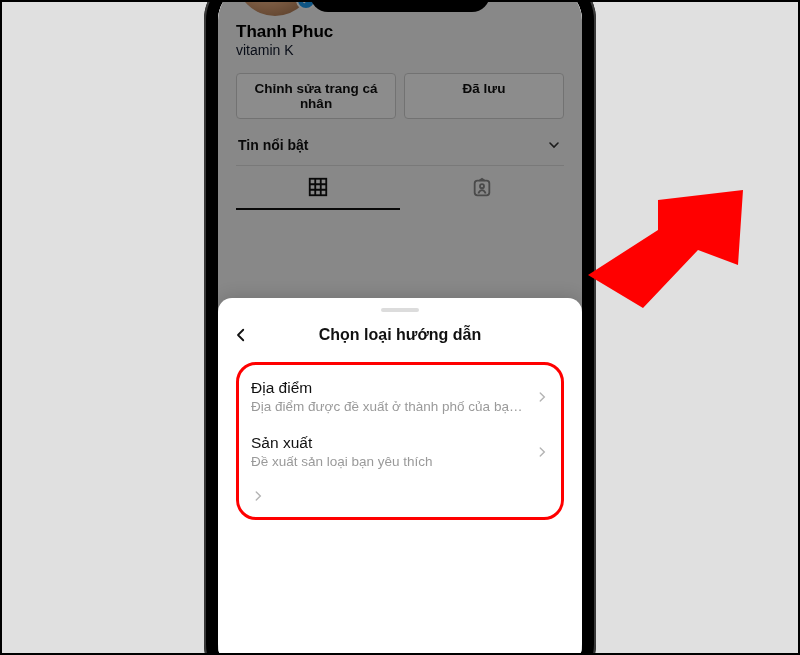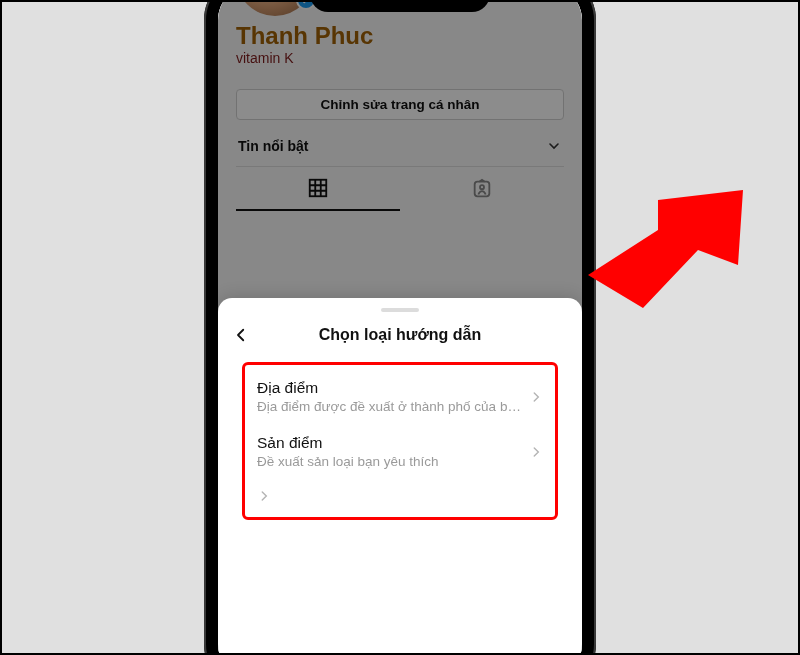--- a/index.html
+++ b/index.html
@@ -80,28 +80,28 @@
       position: absolute;
       right: -2px; bottom: 6px;
       width: 20px; height: 20px;
       border-radius: 50%;
       background: #1d9bf0;
       border: 2px solid #fff;
       display:flex;align-items:center;justify-content:center;
       color:#fff;font-size:11px;font-weight:700;
     }
     .name {
-      font-size: 24px;
+      font-size: 17px;
       font-weight: 700;
-      color: #a16207;
+      color: #000000;
     }
     .subtitle {
       font-size: 14px;
-      color: #7f1d1d;
-      margin-bottom: 23px;
+      color: #0f172a;
+      margin-bottom: 15px;
     }
     .btn-row {
       display: flex;
       gap: 8px;
       margin-bottom: 12px;
     }
     .btn-row .pbtn {
       flex: 1;
       background: #fff;
       border: 1px solid #d0d0d0;
@@ -166,23 +166,23 @@
     .sheet-title {
       position: absolute;
       left: 0; right: 0;
       text-align: center;
       font-size: 16px;
       font-weight: 700;
       color: #111;
       pointer-events:none;
     }
     .highlight-box {
-      margin: 0 24px;
+      margin: 0 18px;
       border: 3px solid #ff0000;
-      border-radius: 6px;
+      border-radius: 20px;
       padding: 4px 0;
     }
     .option-row {
       display: flex;
       align-items: center;
       padding: 10px 12px;
       gap: 8px;
     }
     .option-text { flex: 1; min-width: 0; }
     .option-title {
@@ -224,20 +224,21 @@
         <div class="profile-area">
           <div class="avatar-row">
             <div class="avatar-circle">
               <div class="verify-badge">✓</div>
             </div>
           </div>
           <div class="name">Thanh Phuc</div>
           <div class="subtitle">vitamin K</div>
           <div class="btn-row">
             <div class="pbtn">Chỉnh sửa trang cá nhân</div>
+            <div class="pbtn">Đã lưu</div>
           </div>
           <div class="highlights">
             <span>Tin nổi bật</span>
             <svg class="chevron-right" viewBox="0 0 24 24" style="width:16px;height:16px;color:#333;">
                 <path d="M6 9l6 6 6-6" fill="none" stroke="currentColor" stroke-width="2.4" stroke-linecap="round"></path>
               </svg>
           </div>
           <div class="tabs">
             <div class="tab active">
               <svg class="grid-icon" viewBox="0 0 24 24">
@@ -280,21 +281,21 @@
               <div class="option-title">Địa điểm</div>
               <div class="option-sub">Địa điểm được đề xuất ở thành phố của bạn và...</div>
             </div>
             <svg class="chevron-right" viewBox="0 0 24 24">
                 <path d="M9 5l7 7-7 7" fill="none" stroke="currentColor" stroke-width="2.4" stroke-linecap="round"></path>
               </svg>
           </div>
 
           <div class="option-row">
             <div class="option-text">
-              <div class="option-title">Sản điểm</div>
+              <div class="option-title">Sản xuất</div>
               <div class="option-sub">Đề xuất sản loại bạn yêu thích</div>
             </div>
             <svg class="chevron-right" viewBox="0 0 24 24">
                 <path d="M9 5l7 7-7 7" fill="none" stroke="currentColor" stroke-width="2.4" stroke-linecap="round"></path>
               </svg>
           </div>
 
           <div class="option-row">
             <svg class="chevron-right" viewBox="0 0 24 24">
                 <path d="M9 5l7 7-7 7" fill="none" stroke="currentColor" stroke-width="2.4" stroke-linecap="round"></path>

